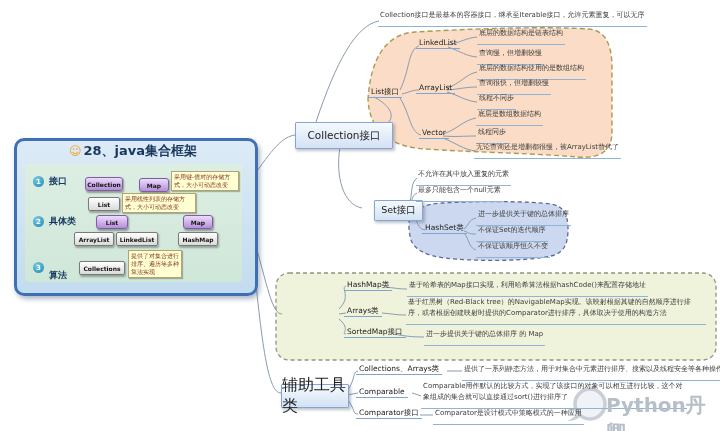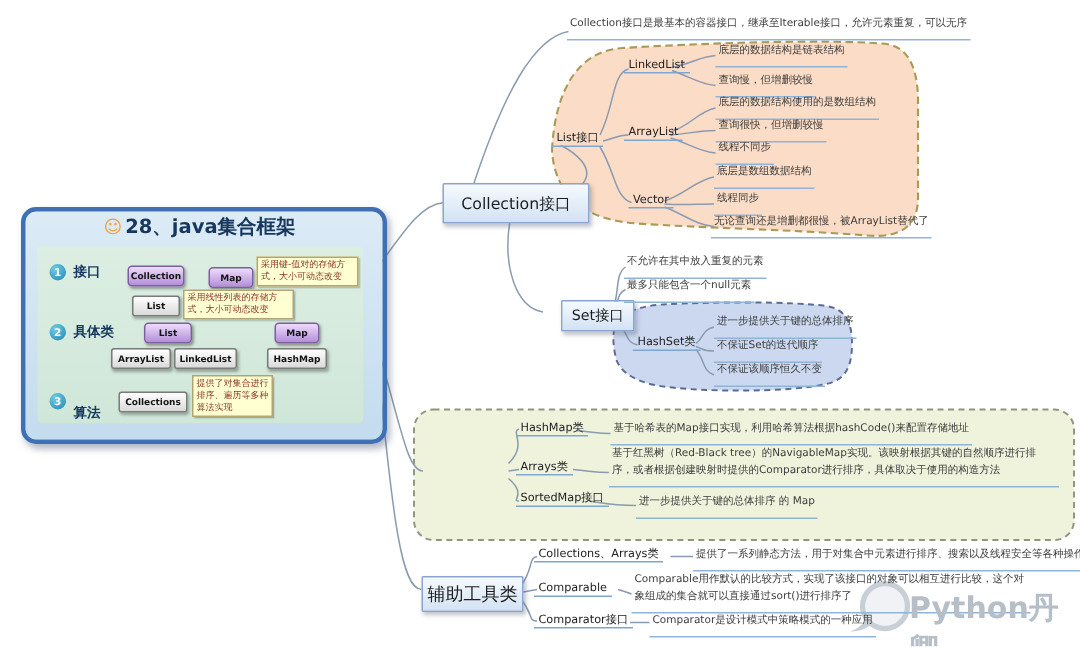--- a/index.html
+++ b/index.html
@@ -164,21 +164,21 @@
   <div class="note" style="left:476px;top:226px;">不保证Set的迭代顺序</div>
   <div class="note" style="left:476px;top:242px;">不保证该顺序恒久不变</div>
 
   <div class="nlabel" style="left:344px;top:280px;">HashMap类</div>
   <div class="note" style="left:407px;top:281px;">基于哈希表的Map接口实现，利用哈希算法根据hashCode()来配置存储地址</div>
   <div class="nlabel" style="left:344px;top:306px;">Arrays类</div>
   <div class="note wrap" style="left:406px;top:297px;width:296px;">基于红黑树（Red-Black tree）的NavigableMap实现。该映射根据其键的自然顺序进行排序，或者根据创建映射时提供的Comparator进行排序，具体取决于使用的构造方法</div>
   <div class="nlabel" style="left:344px;top:327px;">SortedMap接口</div>
   <div class="note" style="left:424px;top:330px;">进一步提供关于键的总体排序 的 Map</div>
 
-  <div class="tbox" style="left:281px;top:384px;width:66px;height:22px;font-size:12px;">辅助工具类</div>
+  <div class="tbox" style="left:281px;top:384px;width:66px;height:22px;font-size:16px;">辅助工具类</div>
   <div class="nlabel" style="left:356px;top:364px;">Collections、Arrays类</div>
   <div class="note" style="left:462px;top:365px;">提供了一系列静态方法，用于对集合中元素进行排序、搜索以及线程安全等各种操作</div>
   <div class="nlabel" style="left:356px;top:387px;">Comparable</div>
   <div class="note wrap" style="left:421px;top:381px;width:262px;">Comparable用作默认的比较方式，实现了该接口的对象可以相互进行比较，这个对象组成的集合就可以直接通过sort()进行排序了</div>
   <div class="nlabel" style="left:356px;top:408px;">Comparator接口</div>
   <div class="note" style="left:433px;top:409px;">Comparator是设计模式中策略模式的一种应用</div>
 
   <div class="wm-text">Python丹卿</div>
 
 </div>

